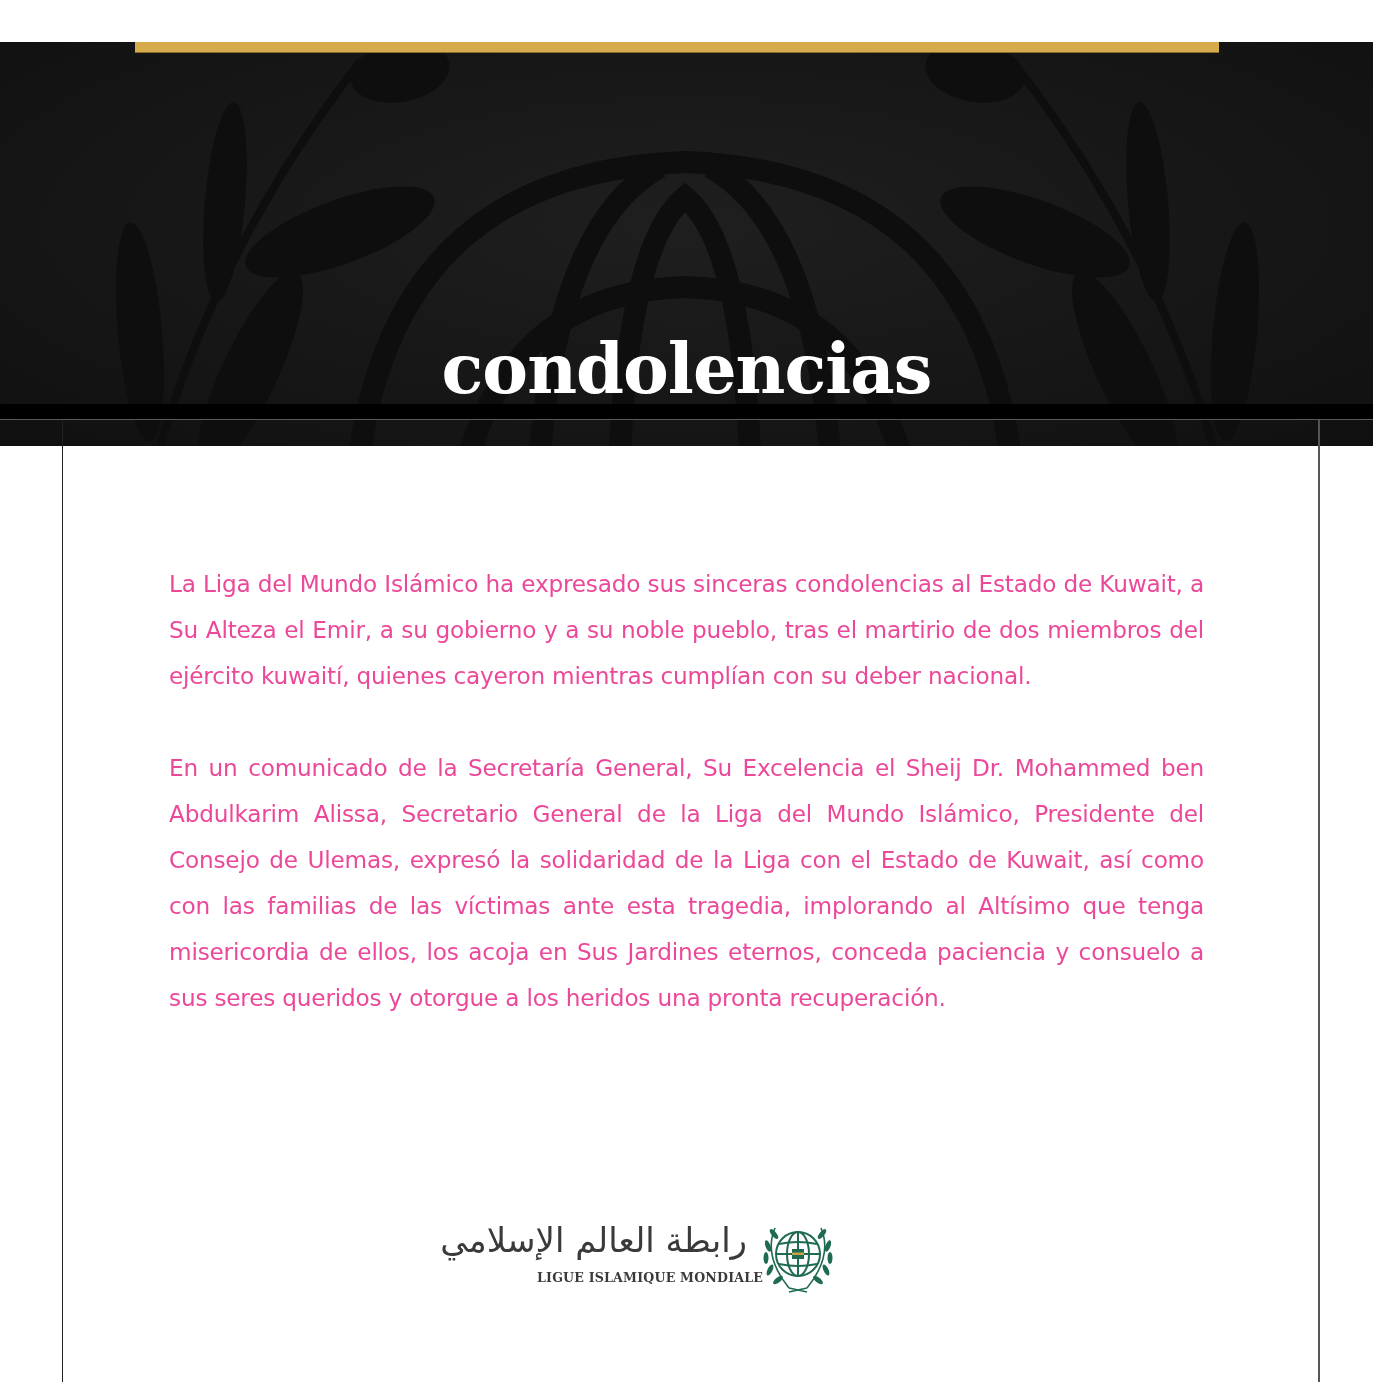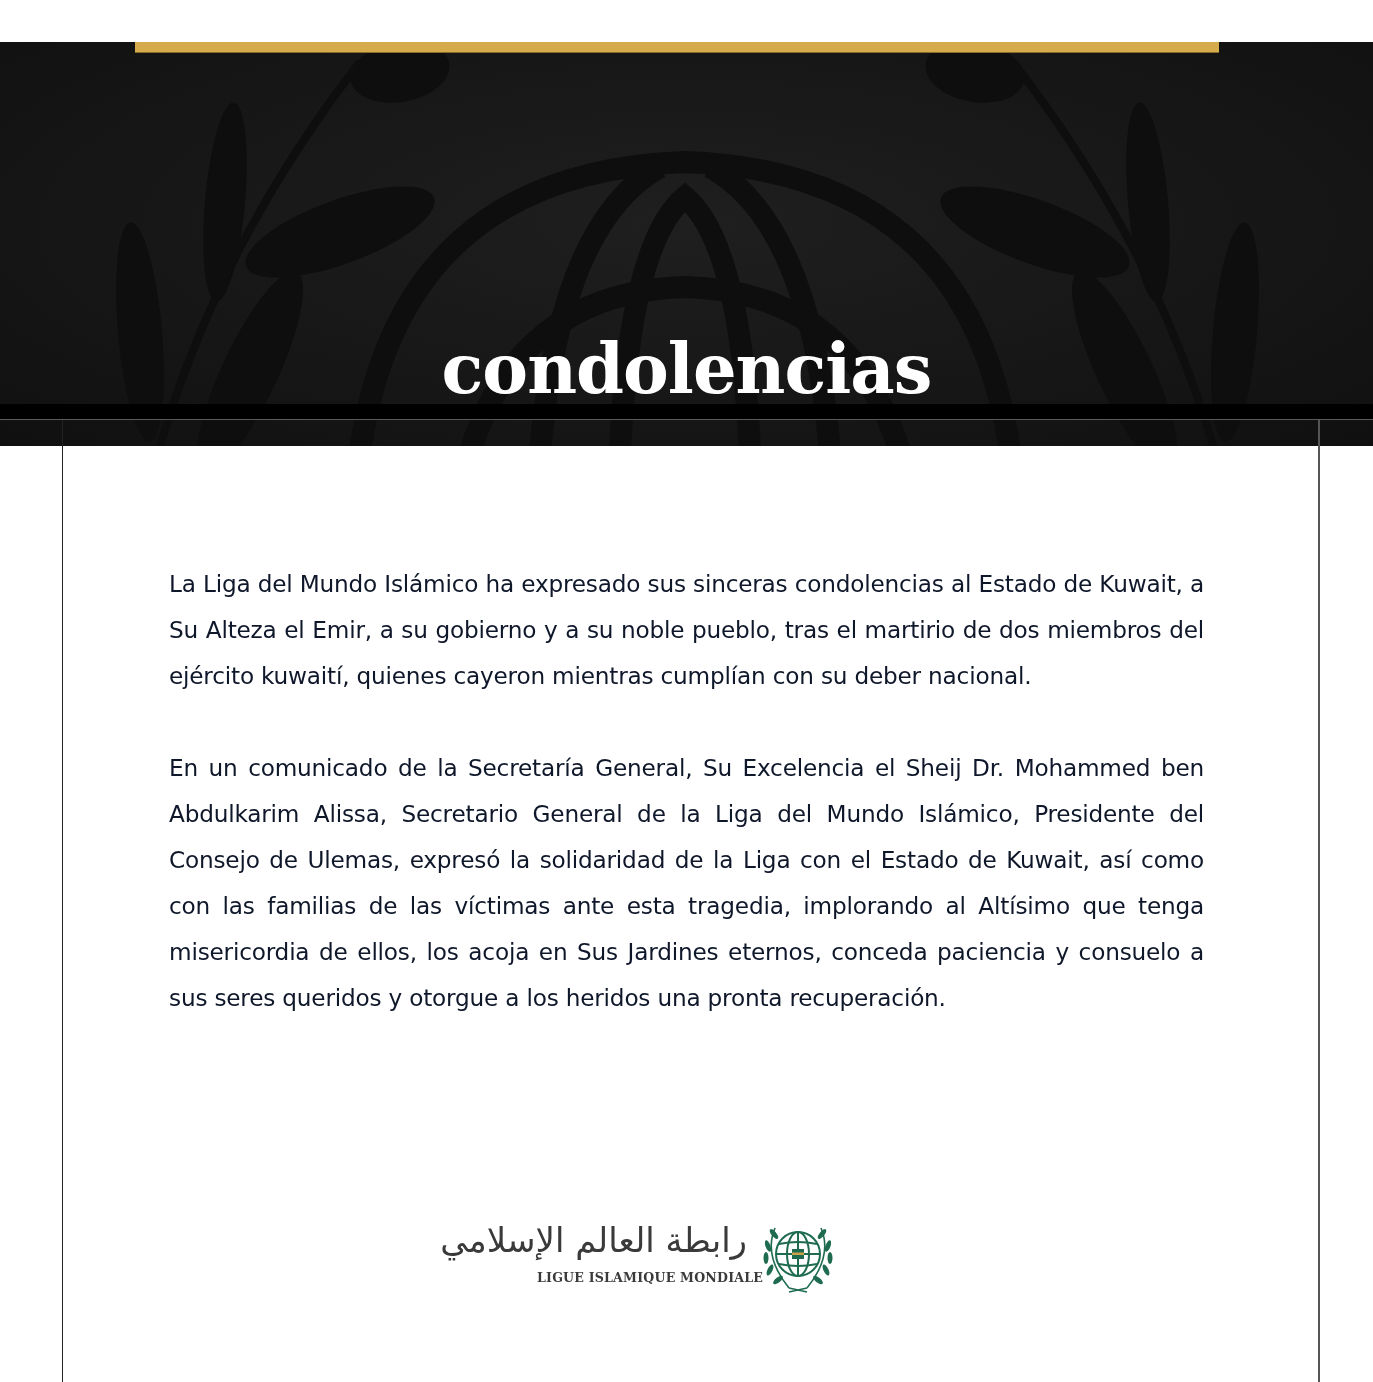--- a/index.html
+++ b/index.html
@@ -26,21 +26,21 @@
     transform:scaleX(0.98);
   }
   .black-band {
     position:absolute; left:0; top:404px; width:1373px; height:15px; background:#000;
     border-bottom:1px solid #5a5a5a;
   }
   .frame-left { position:absolute; left:62px; top:420px; width:1px; height:962px; background:#222; }
   .frame-right { position:absolute; left:1318px; top:420px; width:2px; height:962px; background:#555; }
   .body-text {
     position:absolute; left:169px; top:561px; width:1035px;
-    color:#0f172a; font-family:"DejaVu Sans", "Liberation Sans", sans-serif;
+    color:#ec4899; font-family:"DejaVu Sans", "Liberation Sans", sans-serif;
     font-size:23.2px; line-height:46px; text-align:justify; letter-spacing:-0.2px;
   }
   .body-text p { margin:0; }
   .body-text p + p { margin-top:46px; }
   .logo {
     position:absolute; left:537px; top:1214px; width:300px; height:80px;
   }
   .logo-arabic {
     position:absolute; left:0; top:0; width:210px; height:52px;
     font-family:"DejaVu Sans", sans-serif; font-size:34px; color:#3a3a3a;

